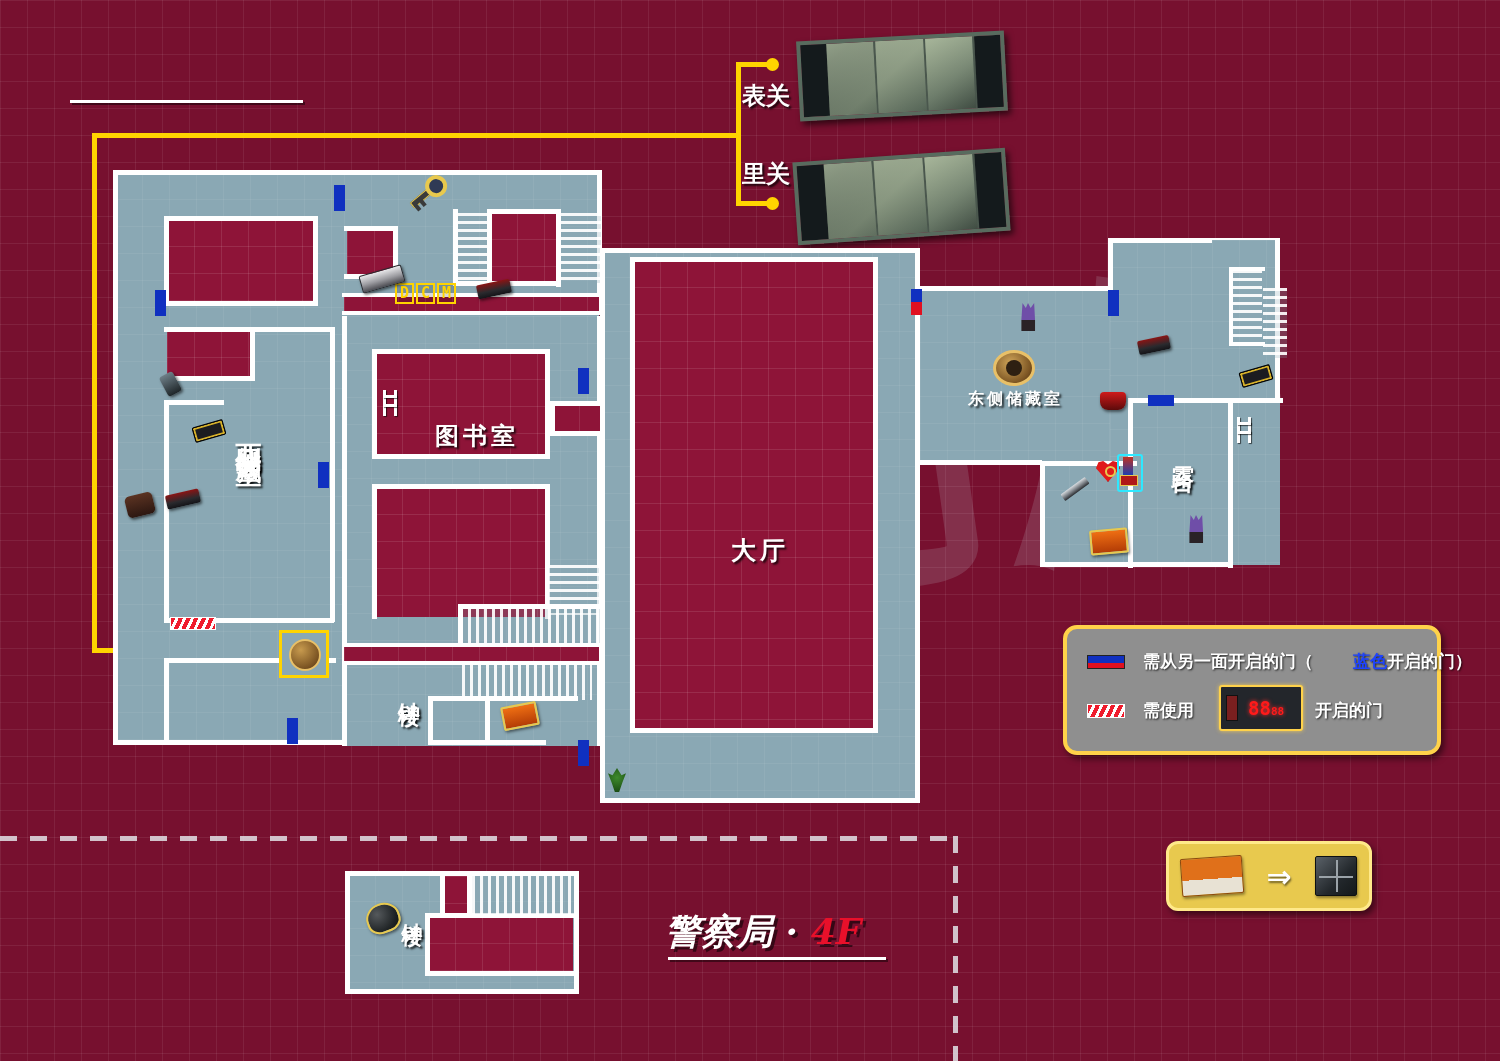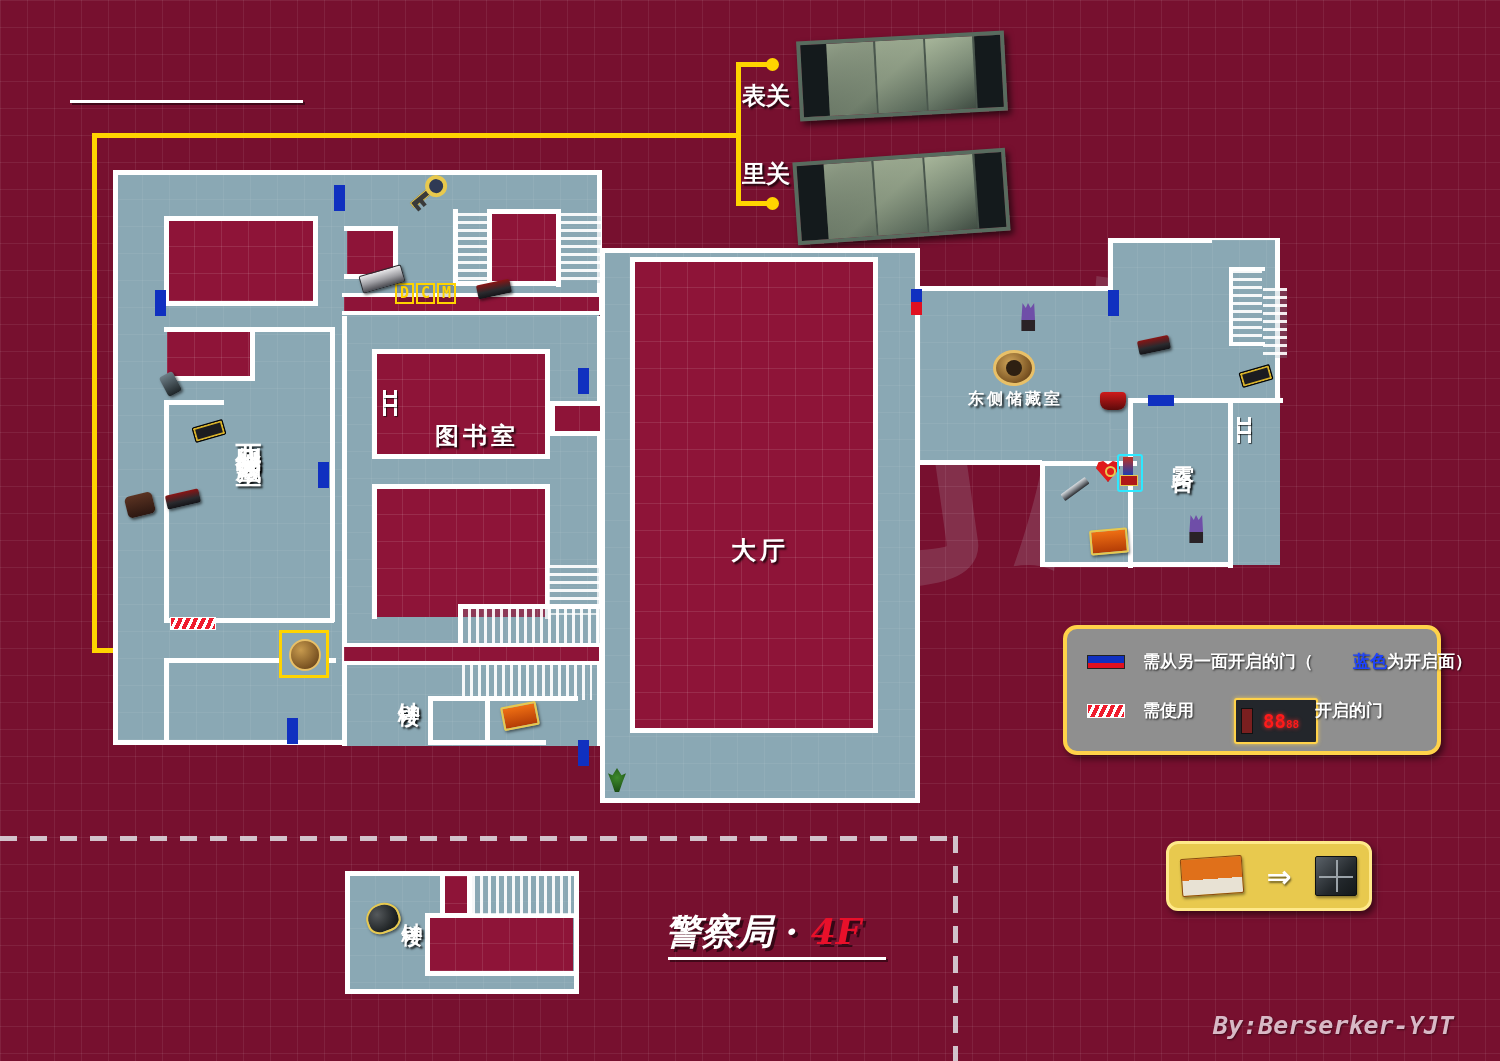--- a/index.html
+++ b/index.html
@@ -412,30 +412,30 @@
     <div style="position:absolute;left:4px;top:1px;width:10px;height:18px;background:linear-gradient(to bottom,#c03020,#1e3fb0);"></div>
     <div style="position:absolute;left:1px;top:19px;width:16px;height:9px;background:#b01818;border:1px solid #e8c94e;"></div>
   </div>
 
   <div class="item" style="left:1060px;top:485px;width:30px;height:8px;transform:rotate(-36deg);background:linear-gradient(to bottom,#d8dce0,#71767c 60%,#2a2c30);border-radius:1px;"></div>
 
   <div id="legend">
     <div class="lg-row" style="left:20px;top:21px;">
       <span class="lg-door-bi"></span>
       <span class="lg-text" style="margin-left:18px;">
-        <span>需从另一面开启的门（</span><span class="blue">蓝色</span><span>为开启面）</span>
+        <span>需从另一面开启的门（</span><span class="blue">蓝色</span><span>开启的门）</span>
       </span>
     </div>
 
     <div class="lg-row" style="left:20px;top:70px;">
       <span class="lg-hatch"></span>
       <span class="lg-text" style="margin-left:18px;">需使用</span>
     </div>
 
-    <div class="bomb" style="left:152px;top:69px;margin-left:15px;">
+    <div class="bomb" style="left:152px;top:56px;">
       <div class="sw"></div>
       <div class="dg">
         <span class="d1">88</span><span class="d2">88</span>
       </div>
     </div>
 
     <div class="lg-text" style="position:absolute;left:248px;top:70px;">开启的门</div>
   </div>
 
   <div id="special-panel">
@@ -480,15 +480,14 @@
               box-shadow:1px 2px 3px rgba(0,0,0,.5);"></div>
 
   <div class="rlabel vert" style="left:398px;top:906px;font-size:21px;letter-spacing:3px;">钟楼</div>
 
   <div class="floor-title" style="left:665px;top:908px;font-size:36px;">
     <span class="cn">警察局 ·</span>
     <span class="fl">4F</span>
   </div>
   <div class="title-rule" style="left:668px;top:957px;width:218px;"></div>
 
-  <div id="signature">By:Berserker-YJT</div>
 
 </div>
 
 </body></html>

